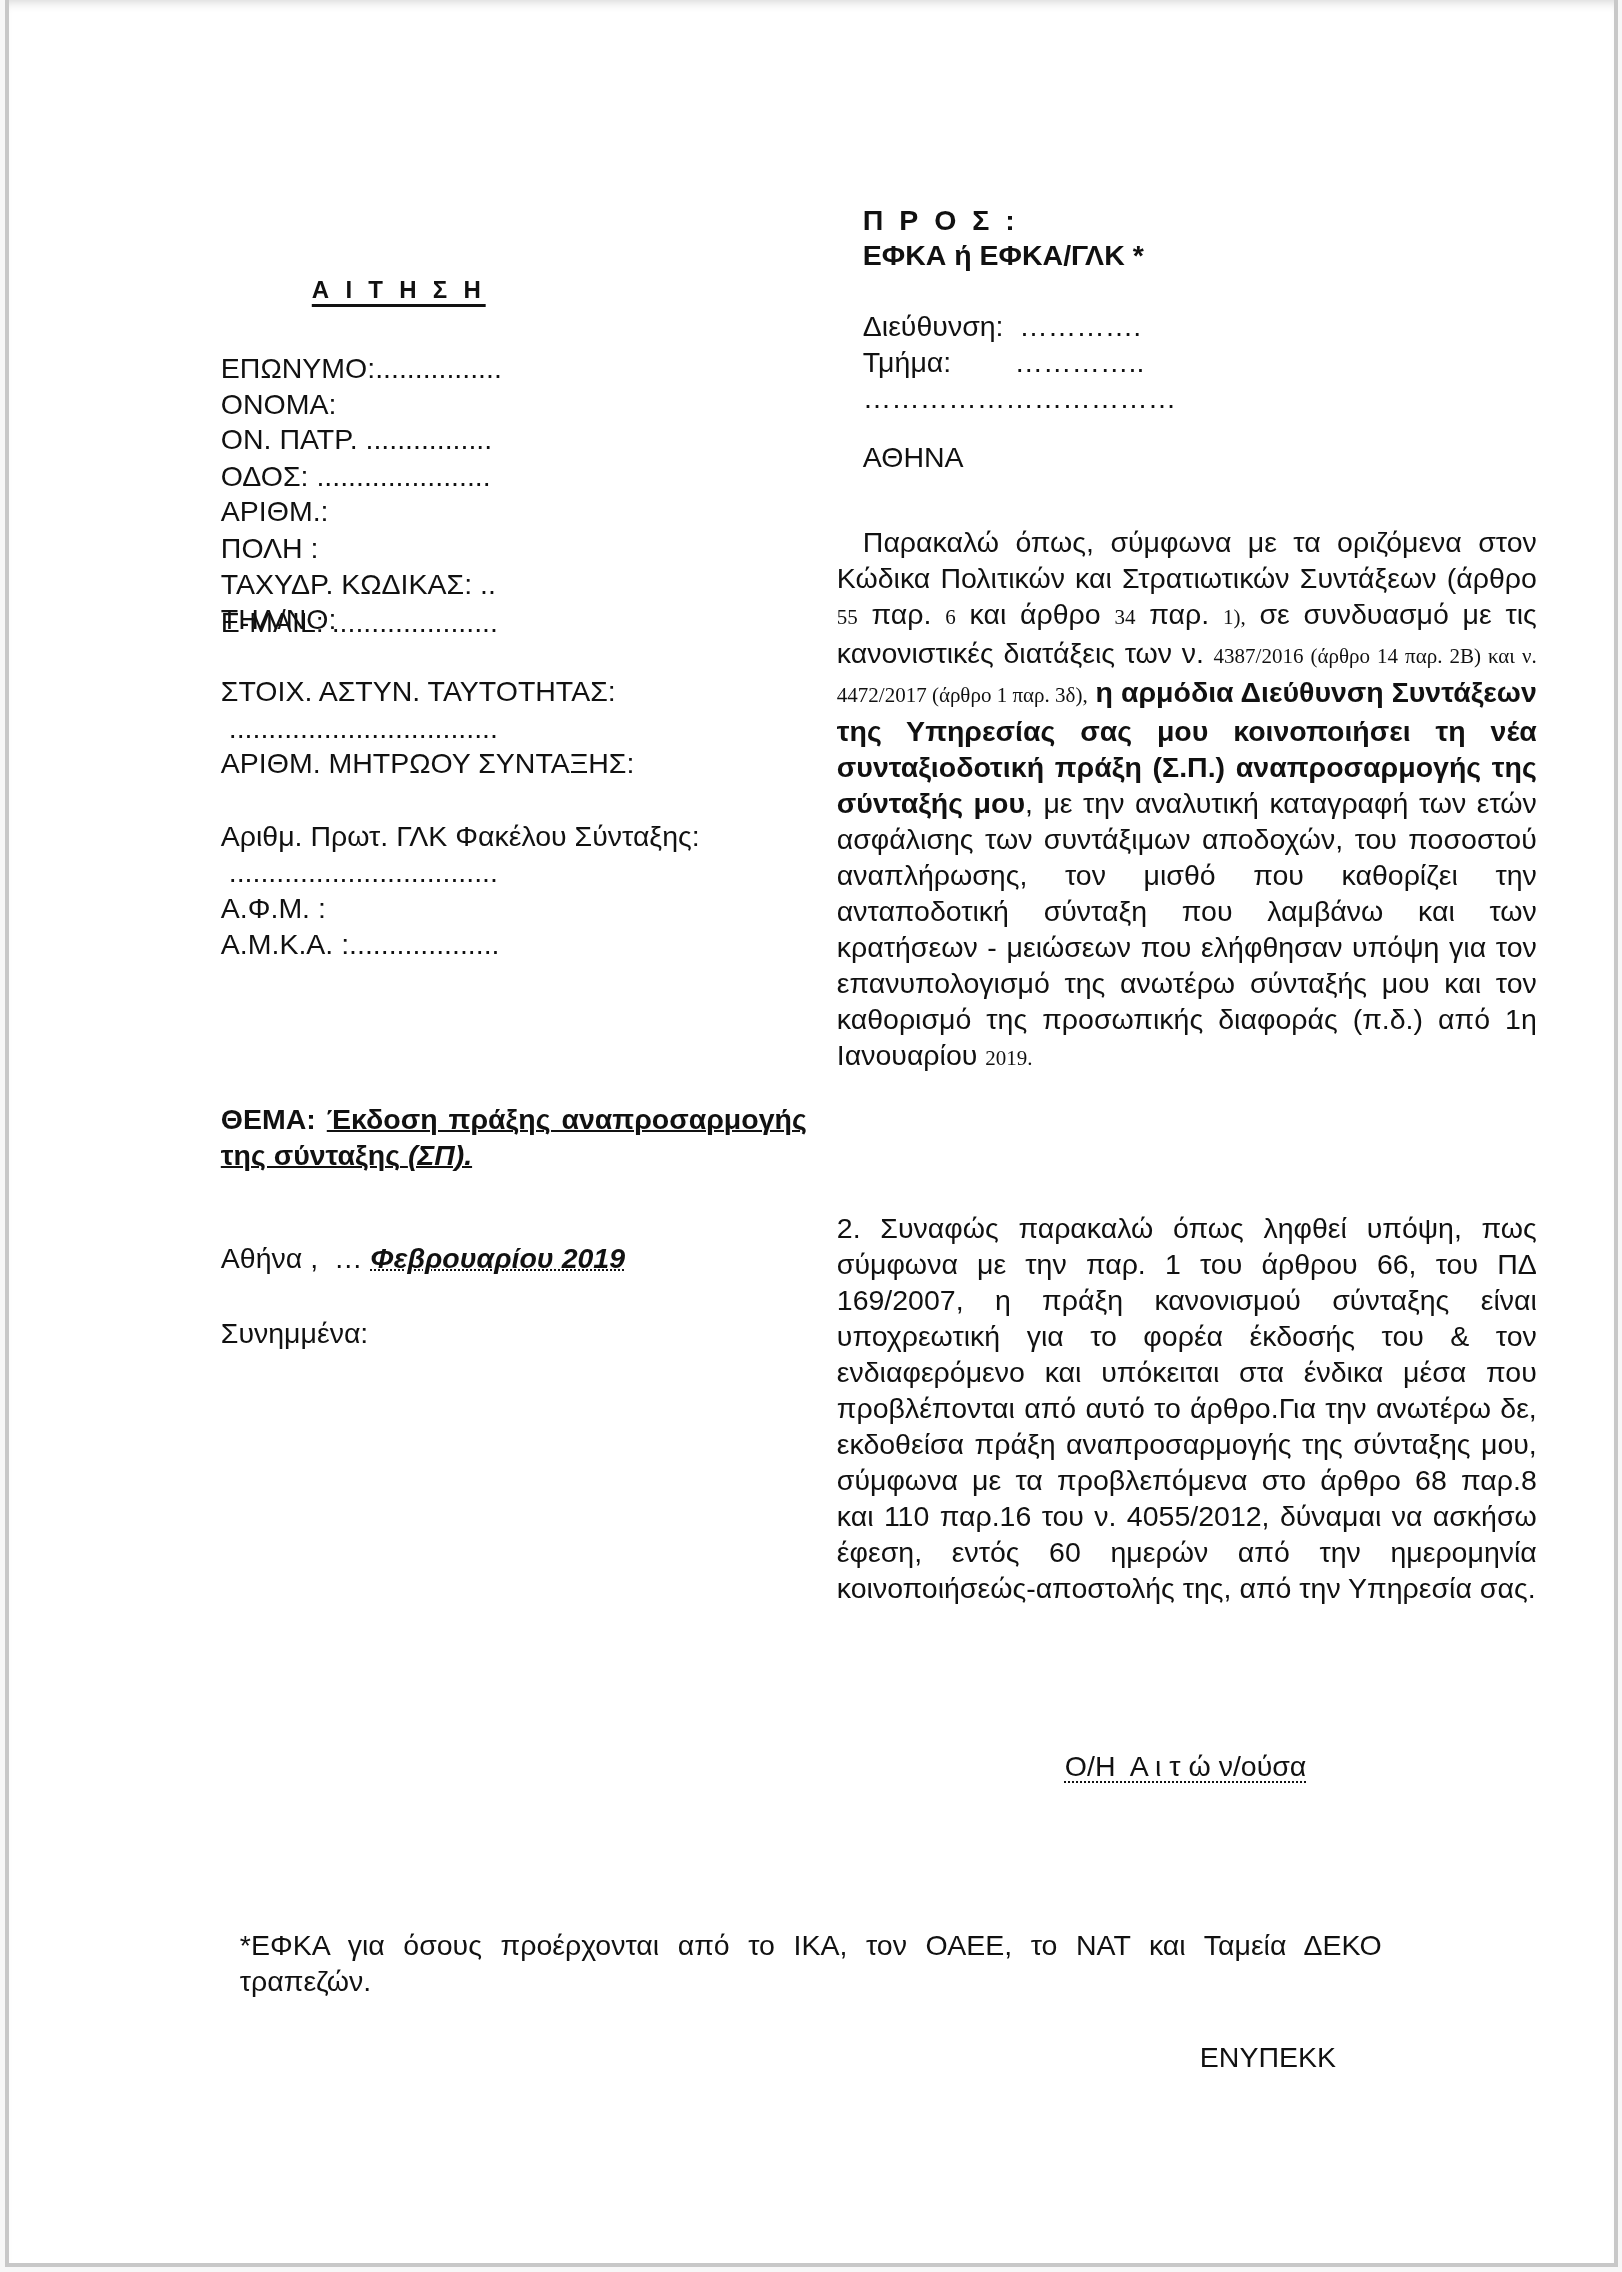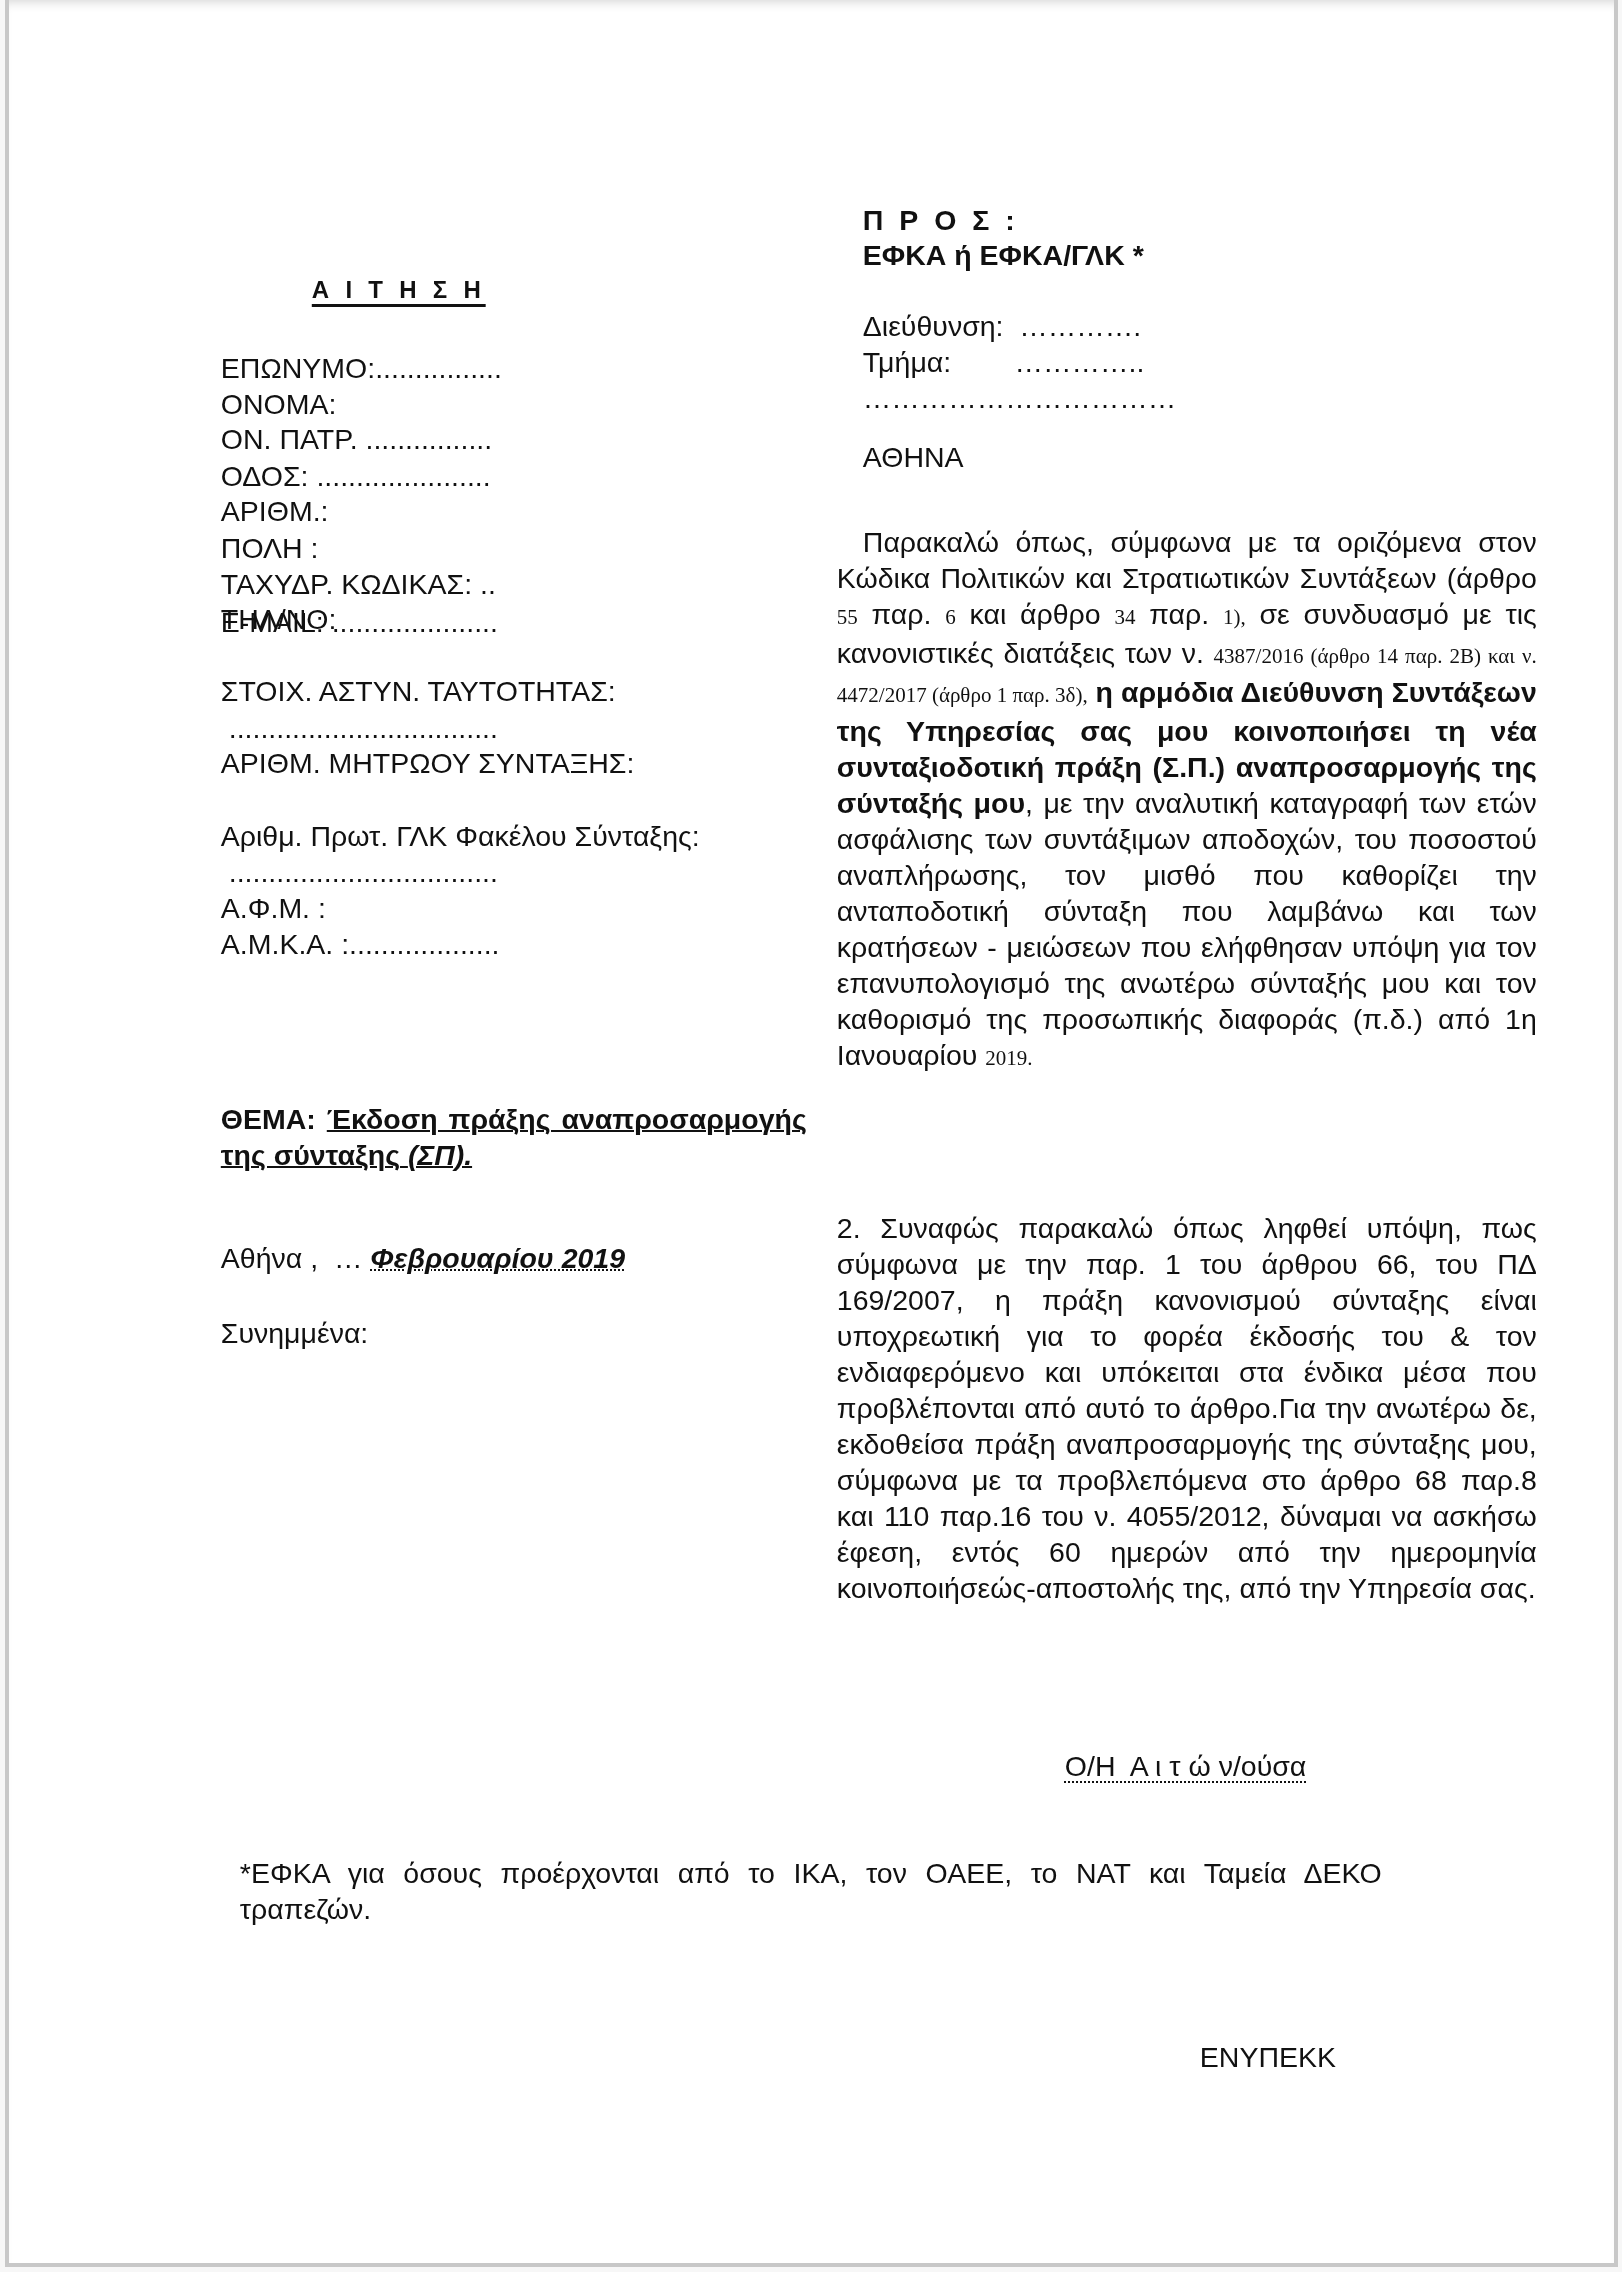--- a/index.html
+++ b/index.html
@@ -30,21 +30,21 @@
   .to-recipient { left: 854px; top: 237px; font-weight: bold; }
   .r-field { left: 854px; }
   .para { position: absolute; left: 828px; width: 700px; line-height: 36px; text-align: justify; }
   .para1 { top: 524px; text-indent: 26px; }
   .para2 { top: 1210px; }
   .serif { font-family: "Liberation Serif", serif; font-size: 21px; }
   .b { font-weight: bold; }
   .signature { left: 1056px; top: 1748px; text-decoration: underline dotted; text-decoration-thickness: 2.4px; text-underline-offset: 4.8px; }
 
   
-  .footnotes { position: absolute; left: 231px; width: 1142px; top: 1855px; line-height: 36px; text-align: justify; }
+  .footnotes { position: absolute; left: 231px; width: 1142px; top: 1927px; line-height: 36px; text-align: justify; }
   .footnotes p { margin: 0; }
   .fn1 { text-align-last: left; }
   .org { left: 1150px; top: 2039px; margin-left: 41px; }
 </style>
 </head>
 <body>
 
 <div class="page">
  <div class="doc">
 

